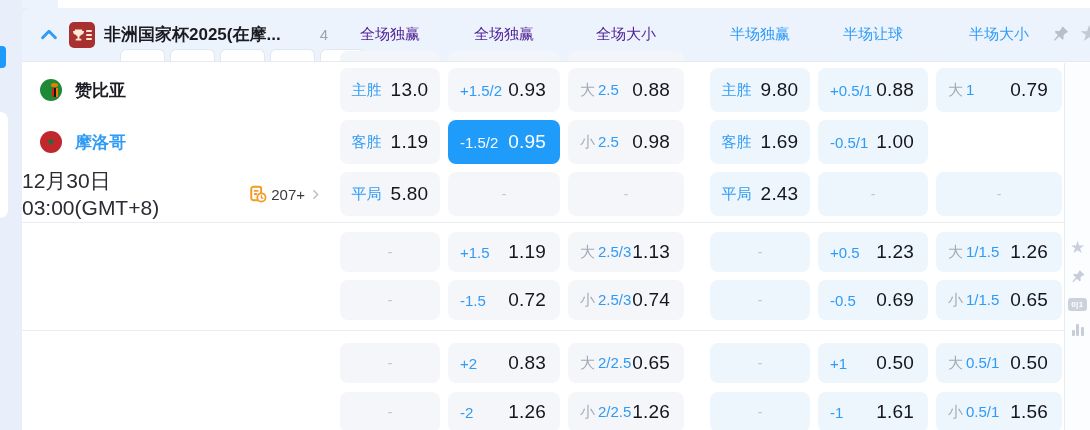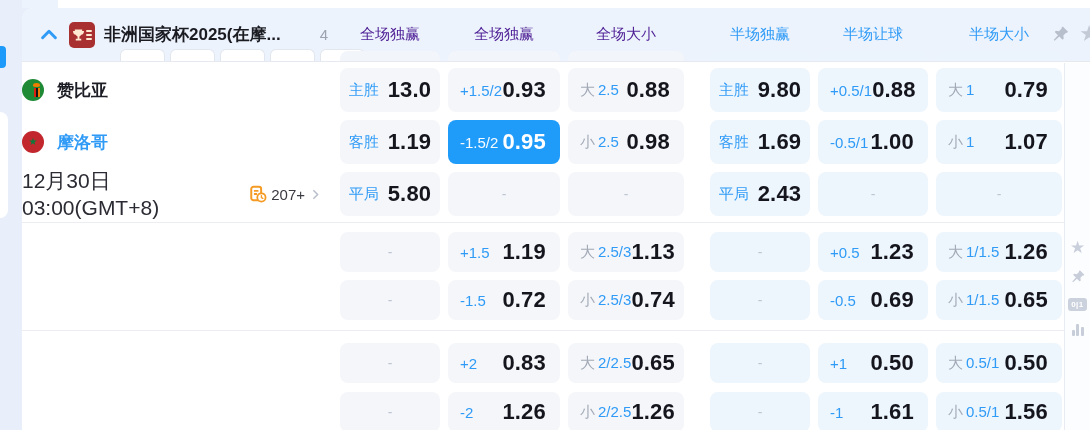--- a/index.html
+++ b/index.html
@@ -40,25 +40,25 @@
   .cell{height:44px;border-radius:8px;display:flex;align-items:center;font-size:15px}
   .sec2 .cell,.sec3 .cell{height:40px}
   .ft{background:#f4f6fa}.ht{background:#edf5fd}
   .t12{justify-content:center;gap:9px}
   .hc,.ou{justify-content:space-between;padding:0 14px 0 12px}
   .dash-c{justify-content:center}
   .dash-c span{color:#bfc6d2;font-size:14px}
   .lbl{color:#2f9bf6;white-space:nowrap}
   .lg{color:#a3aab6;margin-right:3px}.lg:empty{display:none;margin:0}
   .lb{color:#2f9bf6}
-  .val{font-size:22px;font-weight:700;color:#15151d;letter-spacing:.2px}
+  .val{font-size:19px;font-weight:400;color:#15151d;letter-spacing:.2px}
   .sel{background:#1f9bfa}
   .sel .lbl,.sel .lb{color:rgba(255,255,255,.96)}
   .sel .val{color:#fff}
-  .teamcell{display:flex;align-items:center;gap:13px;}
+  .teamcell{display:flex;align-items:center;gap:13px;padding-left:18px}
   .flag{width:22px;height:22px;border-radius:50%;position:relative;flex:0 0 22px;overflow:hidden}
   .flag.zm{background:#1f8a36}
   .zm-bars{position:absolute;right:4px;top:9px;display:flex}
   .zm-bars i{display:block;width:2px;height:9px}
   .zm-eagle{position:absolute;right:4px;top:4px;width:7px;height:4px;background:#ef7d00;border-radius:50% 50% 40% 40%}
   .flag.ma{background:#c1272d;display:flex;align-items:center;justify-content:center}
   .flag.ma b{color:#0b7a3b;font-size:10px;line-height:1}
   .tname{font-size:17px;font-weight:700;color:#1d1d26}
   .tname.away{color:#2f9bf6}
   .datecell{display:flex;align-items:center;height:44px}
@@ -196,24 +196,20 @@
           </div>
         <i class="sp"></i>
         <div class="cell ht t12">
             <span class="lbl">客胜</span>
             <span class="val">1.69</span>
           </div>
         <div class="cell ht hc">
             <span class="lbl">-0.5/1</span>
             <span class="val">1.00</span>
           </div>
-        <div class="cell ht ou">
-            <span class="lbl"><span class="lg">小</span><span class="lb">1</span></span>
-            <span class="val">1.07</span>
-          </div>
       </div>
 
       <div class="grid">
         <div class="datecell">
           <div class="dt">
             <div>12月30日</div>
             <div>03:00(GMT+8)</div>
           </div>
           <div class="more">
             <svg width="18" height="18" viewBox="0 0 20 20" fill="none">

